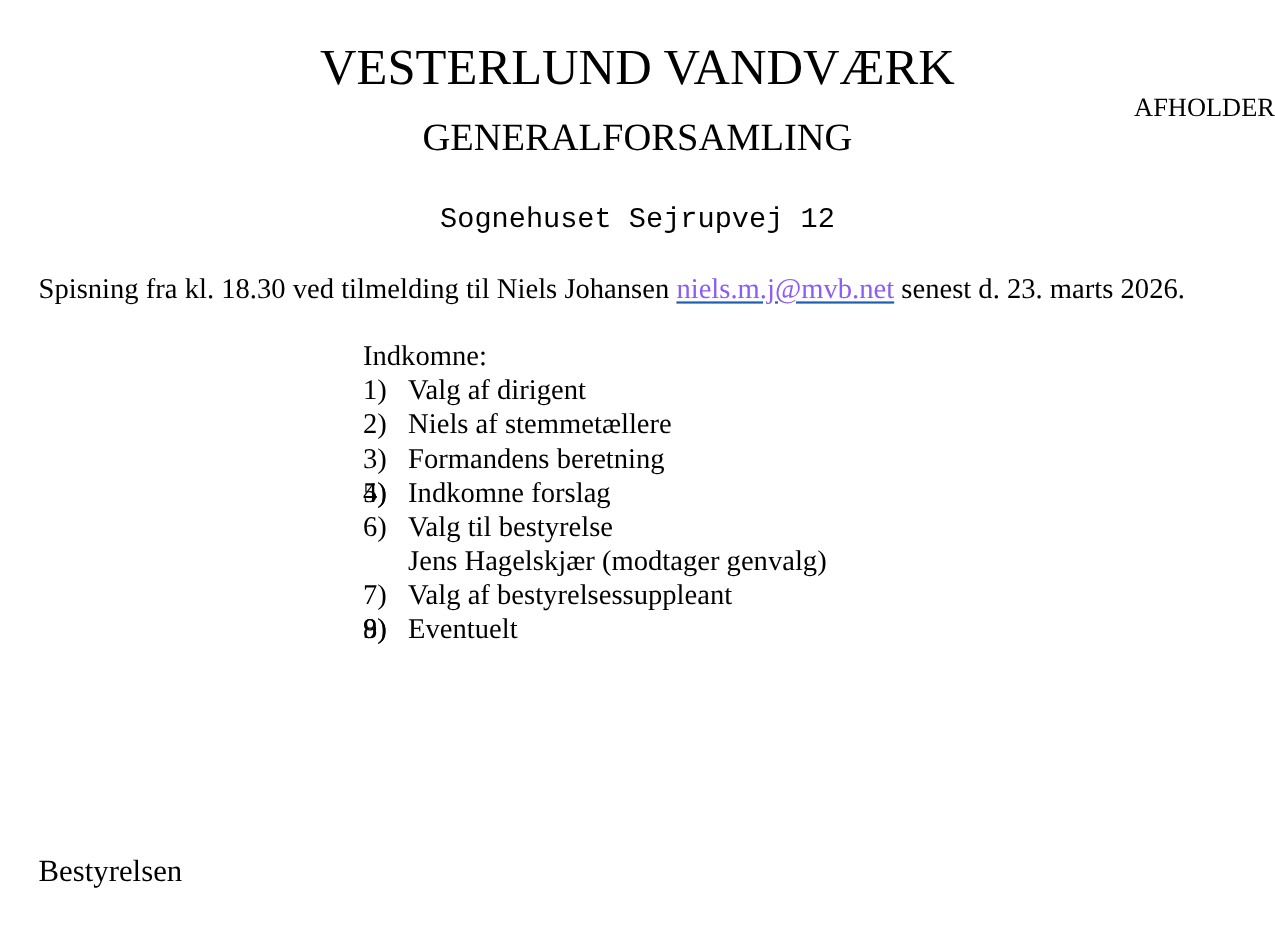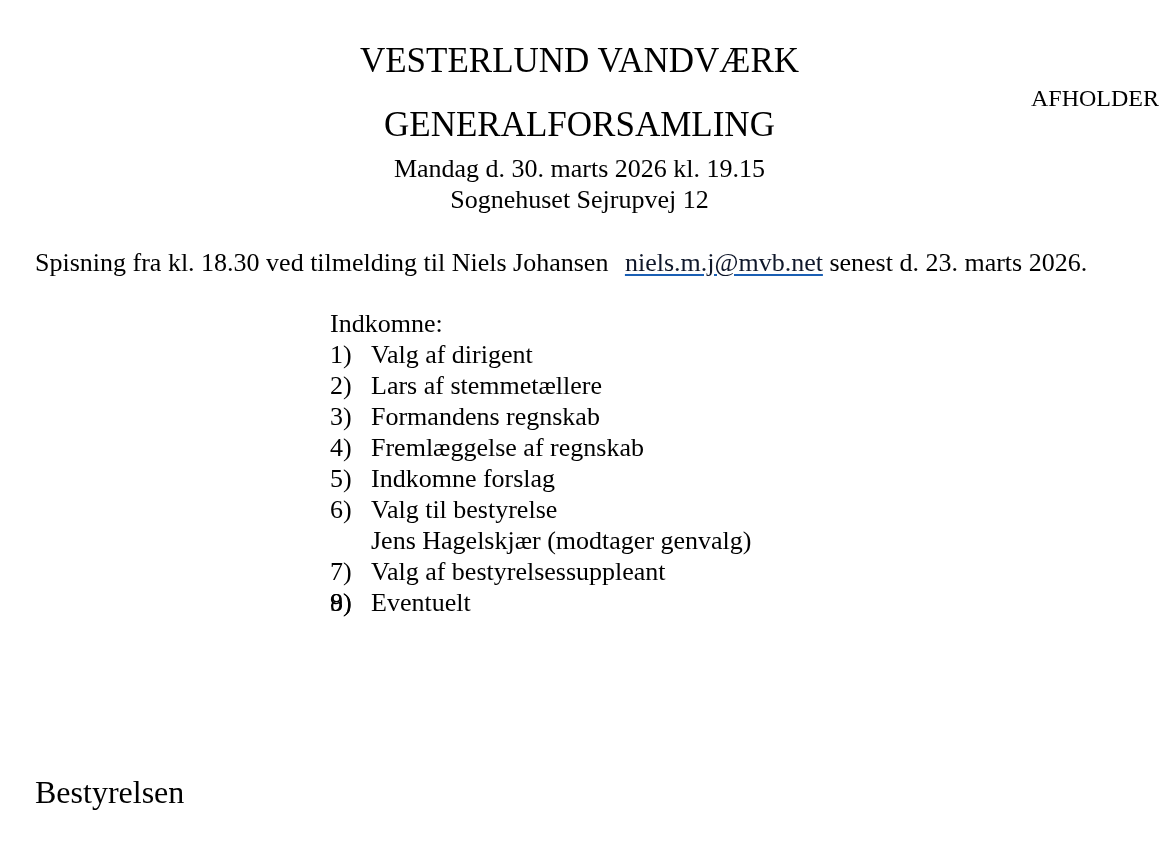--- a/index.html
+++ b/index.html
@@ -23,21 +23,21 @@
     }
     .center-line {
       position: absolute;
       left: 0;
       width: 1159px;
       text-align: center;
       white-space: nowrap;
     }
     .title {
       top: 40px;
-      font-size: 35px;
+      font-size: 46px;
       line-height: 42px;
     }
     .subtitle {
       top: 84px;
       font-size: 24px;
       line-height: 28px;
       text-align: right;
     }
     .heading {
       top: 104px;
@@ -46,35 +46,35 @@
     }
     .date-line {
       top: 153px;
       font-size: 26px;
       line-height: 31px;
     }
     .place-line {
       top: 184px;
       font-size: 26px;
       line-height: 31px;
+      font-family: Liberation Mono, monospace;
     }
     .dinner {
       position: absolute;
       left: 35px;
       top: 247px;
       font-size: 26px;
       line-height: 31px;
       white-space: nowrap;
     }
     a.email {
-      color: #0f172a;
+      color: #8b5cf6;
       text-decoration: underline;
       text-decoration-color: #1a5fb4;
       text-underline-offset: 3px;
-      margin-left: 10px;
     }
     .agenda {
       position: absolute;
       left: 330px;
       top: 308px;
       font-size: 26px;
       line-height: 31px;
     }
     .agenda-title {
       white-space: nowrap;
@@ -90,55 +90,53 @@
       top: 0;
     }
     .agenda-sub {
       padding-left: 41px;
       white-space: nowrap;
     }
     .signature {
       position: absolute;
       left: 35px;
       top: 777px;
-      font-size: 32px;
+      font-size: 28px;
       line-height: 31px;
     }
   </style>
 </head>
 <body>
 
 <div class="page">
 
   <div class="center-line title">VESTERLUND VANDVÆRK</div>
   <div class="center-line subtitle">AFHOLDER</div>
   <div class="center-line heading">GENERALFORSAMLING</div>
-  <div class="center-line date-line">Mandag d. 30. marts 2026 kl. 19.15</div>
   <div class="center-line place-line">Sognehuset Sejrupvej 12</div>
 
   <div class="dinner"><span>Spisning fra kl. 18.30 ved tilmelding til Niels Johansen </span><a class="email" href="#">niels.m.j@mvb.net</a><span> senest d. 23. marts 2026.</span></div>
 
   <div class="agenda">
     <div class="agenda-title">Indkomne:</div>
 
     <div class="agenda-item">
       <span class="agenda-num">1)</span>
       <span>Valg af dirigent</span>
     </div>
     <div class="agenda-item">
       <span class="agenda-num">2)</span>
-      <span>Lars af stemmetællere</span>
+      <span>Niels af stemmetællere</span>
     </div>
     <div class="agenda-item">
       <span class="agenda-num">3)</span>
-      <span>Formandens regnskab</span>
+      <span>Formandens beretning</span>
     </div>
     <div class="agenda-item">
       <span class="agenda-num">4)</span>
-      <span>Fremlæggelse af regnskab</span>
     </div>
     <div class="agenda-item">
       <span class="agenda-num">5)</span>
       <span>Indkomne forslag</span>
     </div>
 
     <div class="agenda-item">
       <span class="agenda-num">6)</span>
       <span>Valg til bestyrelse</span>
     </div>

